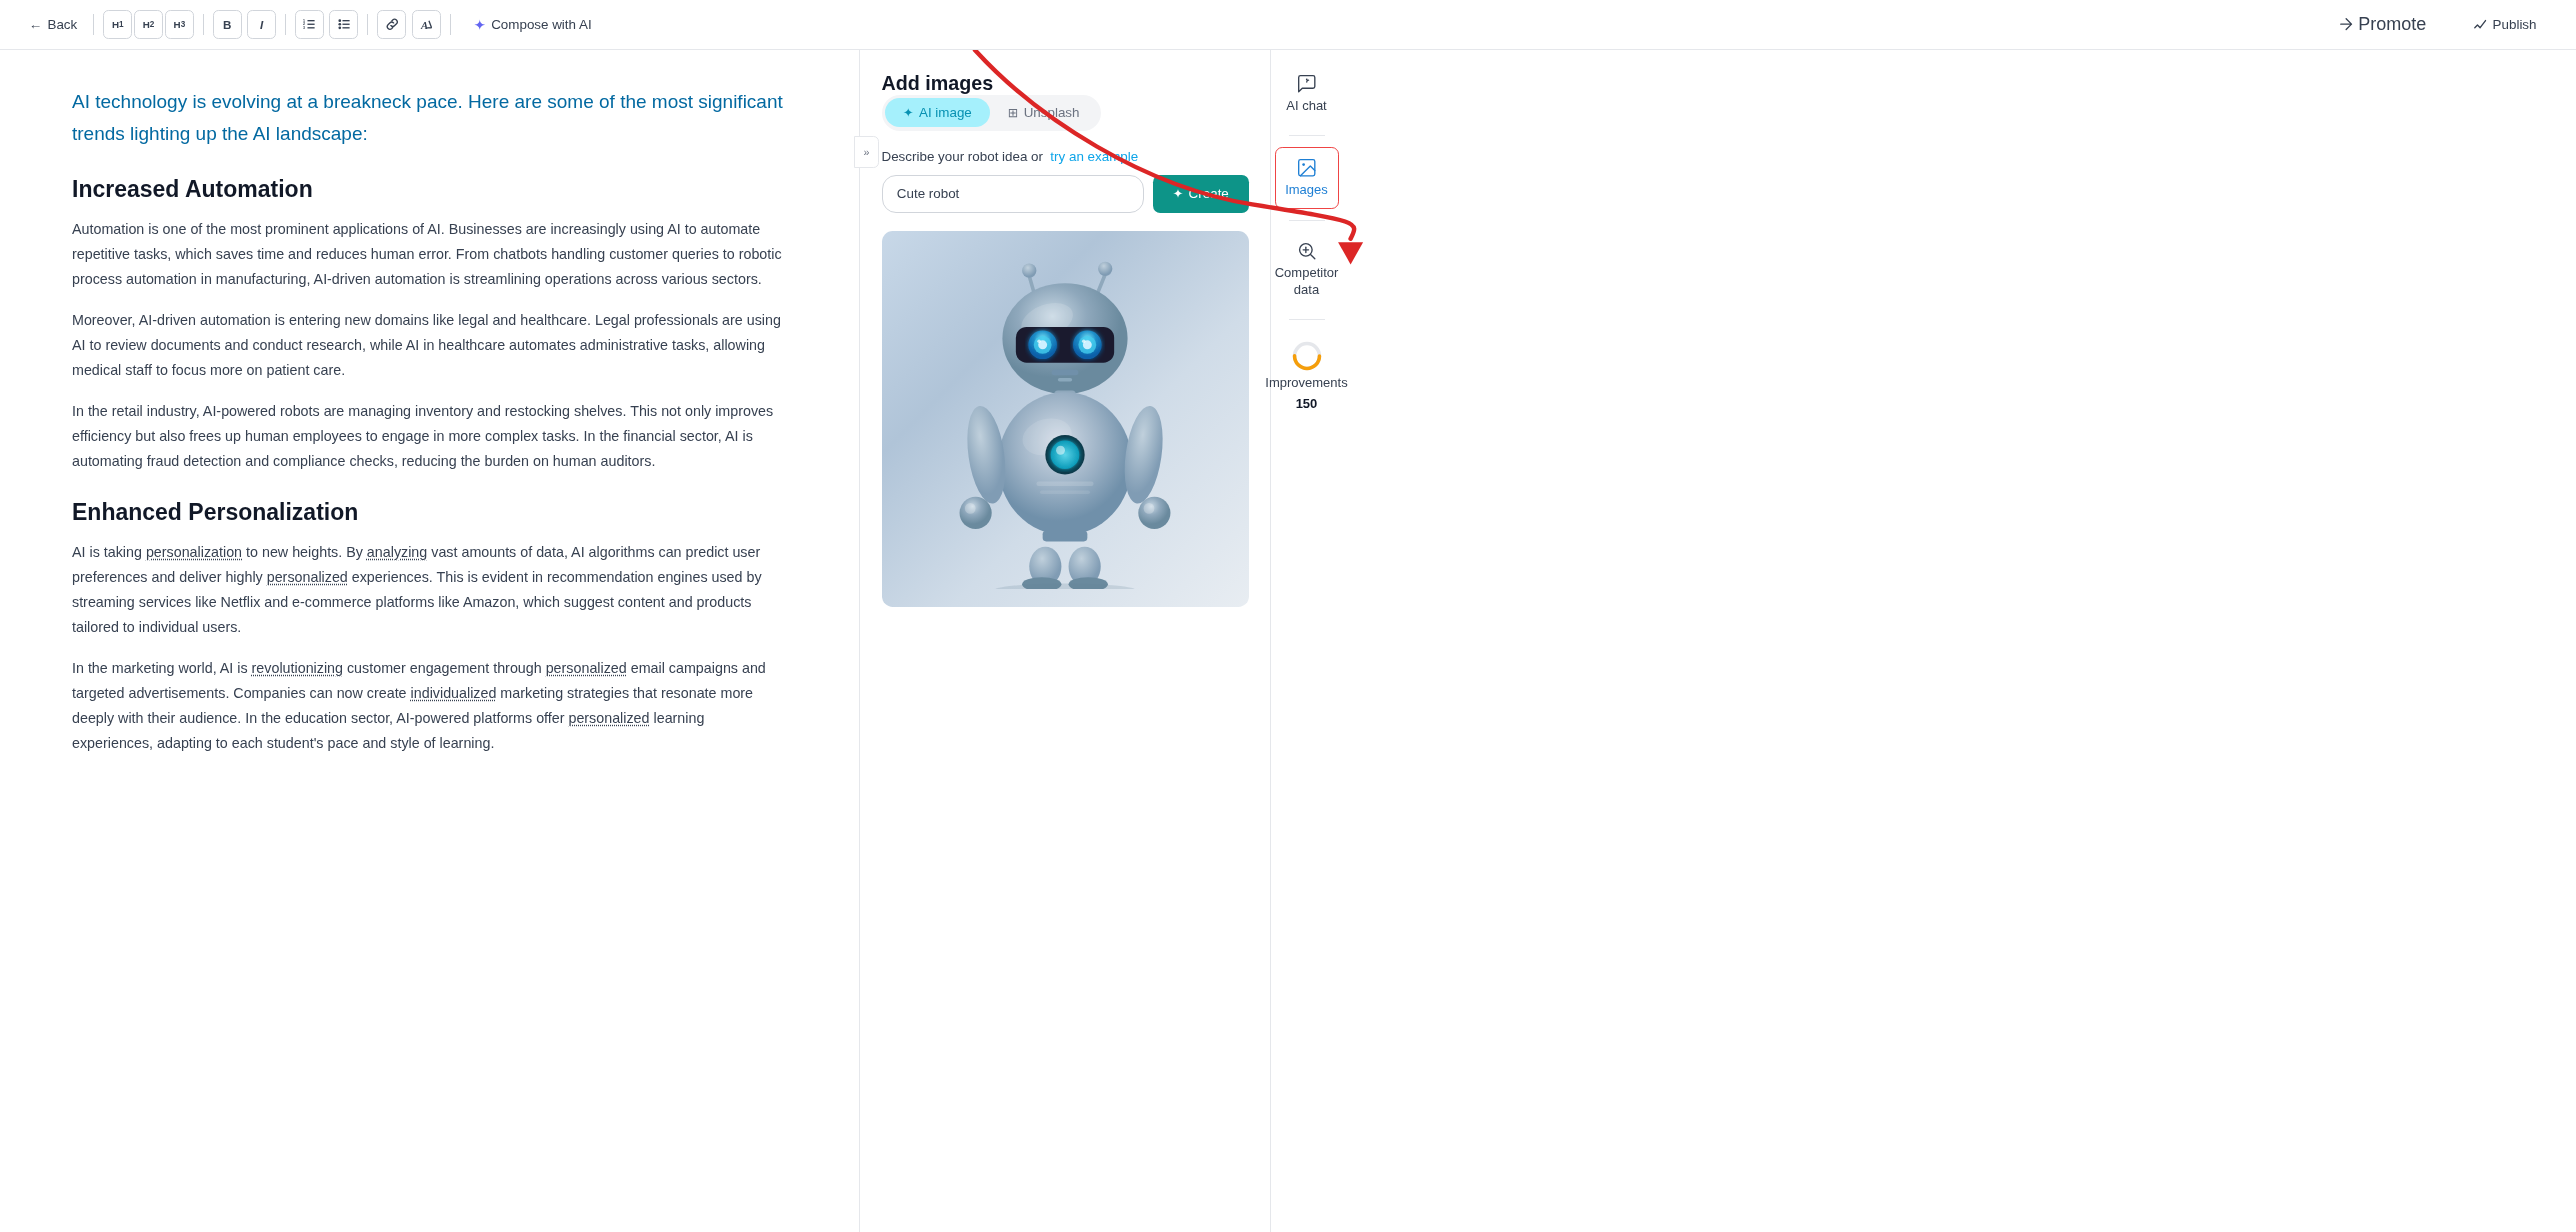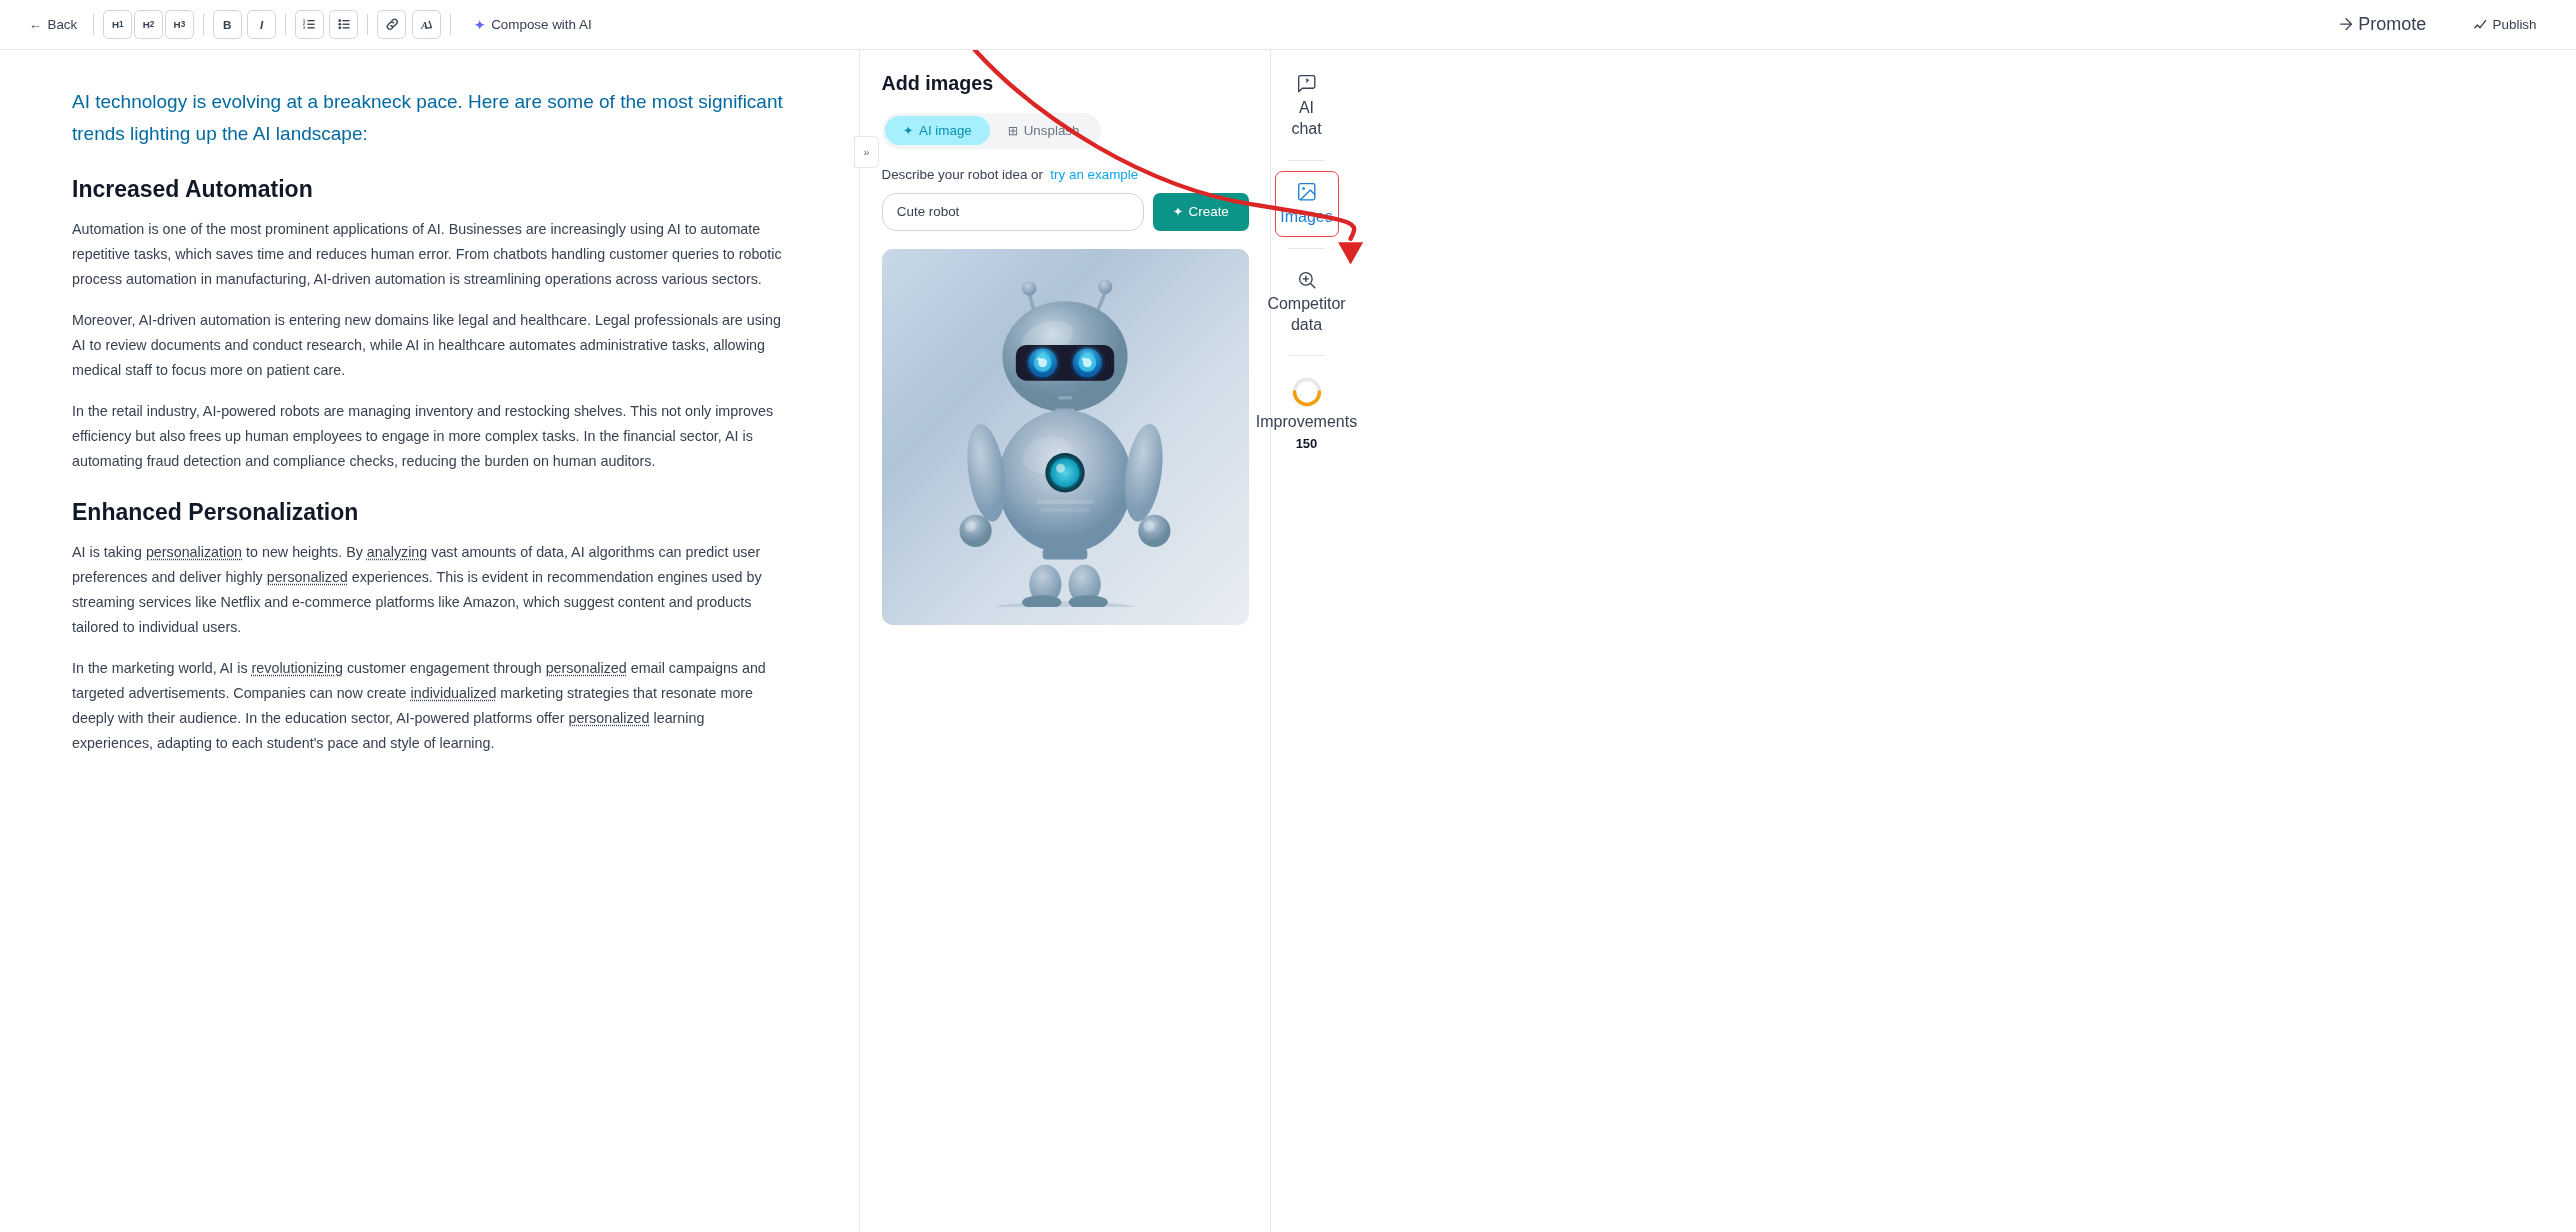--- a/index.html
+++ b/index.html
@@ -61,21 +61,21 @@
     
     .collapse-btn {
       position: absolute; left: 854px; top: 86px; width: 25px; height: 32px;
       background: #fff; border: 0.9px solid #e5e7eb; border-radius: 0 5.4px 5.4px 0;
       display: flex; align-items: center; justify-content: center; cursor: pointer; color: #6b7280; font-size: 10.7px;
       z-index: 10;
     }
 
     
     .add-images-panel { flex: 1; padding: 21.5px; overflow-y: auto; }
-    .add-images-title { font-size: 19.7px; font-weight: 700; color: #111827; margin-bottom: 18px; }
+    .add-images-title { font-size: 19.7px; font-weight: 700; color: #111827; }
 
     .tab-row { display: flex; gap: 0; margin-bottom: 18px; border-radius: 45px; background: #f3f4f6; padding: 3.6px; width: fit-content; }
     .tab-item {
       display: flex; align-items: center; gap: 5.4px; padding: 7.2px 18px;
       border-radius: 45px; font-size: 13.4px; cursor: pointer; color: #6b7280;
     }
     .tab-item.active { background: #a5f0fc; color: #0891b2; font-weight: 500; }
     .tab-item .tab-icon { font-size: 12.5px; }
 
     .image-describe { color: #374151; font-size: 13.4px; margin-bottom: 10.7px; }
@@ -104,21 +104,21 @@
     
     .right-sidebar {
       width: 72px; border-left: 0.9px solid #e5e7eb; display: flex; flex-direction: column;
       align-items: center; padding: 14.3px 0; gap: 7.2px; flex-shrink: 0;
     }
     .sidebar-icon-item {
       display: flex; flex-direction: column; align-items: center; gap: 3.6px;
       padding: 9px 7.2px; cursor: pointer; border-radius: 7.2px; width: 64px;
     }
     .sidebar-icon-item.active { border: 1.8px solid #ef4444; border-radius: 7.2px; }
-    .sidebar-icon-label { font-size: 16px; color: #374151; text-align: center; line-height: 1.3; }
+    .sidebar-icon-label { font-size: 13px; color: #374151; text-align: center; line-height: 1.3; }
 
     .sidebar-divider { width: 36px; height: 0.9px; background: #e5e7eb; margin: 3.6px 0; }
   </style>
 </head>
 <body>
 
 <div class="toolbar">
   <div class="toolbar-left">
     <button class="back-btn">
       <span>←</span>

